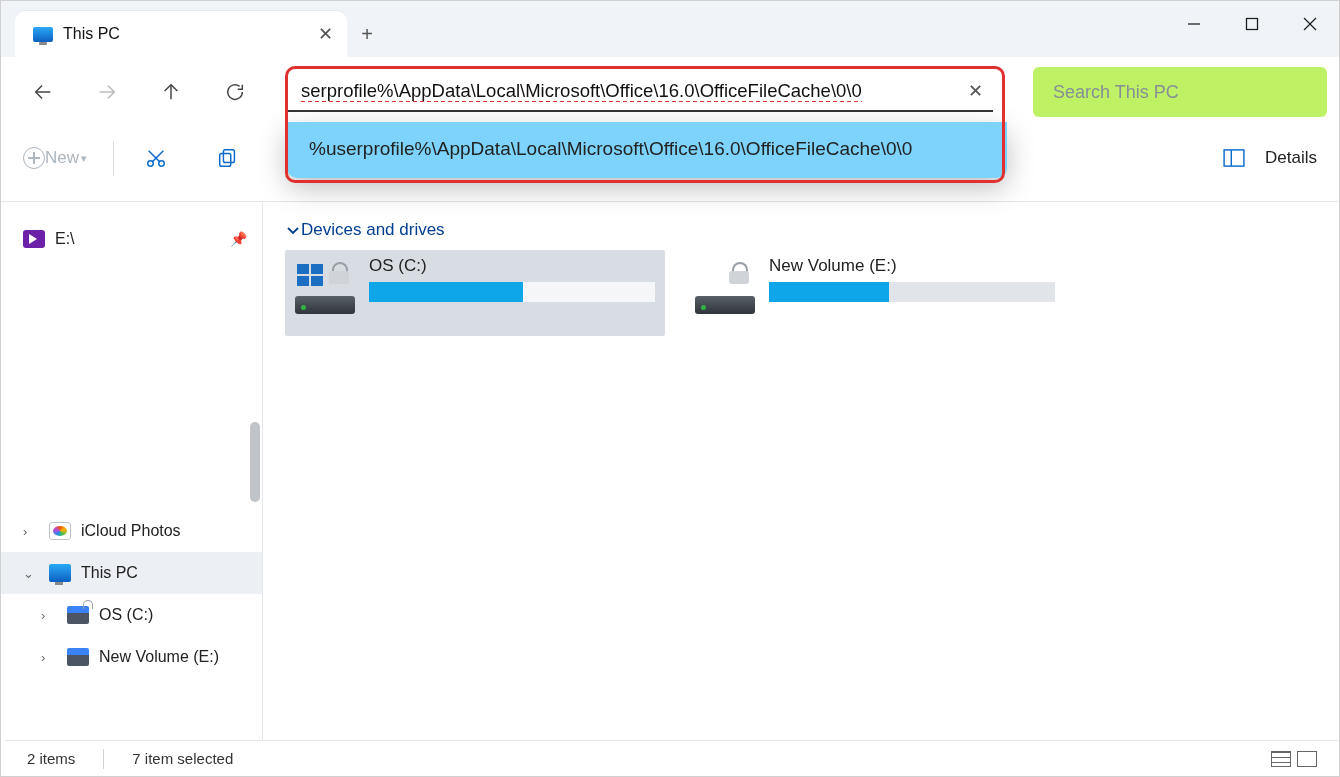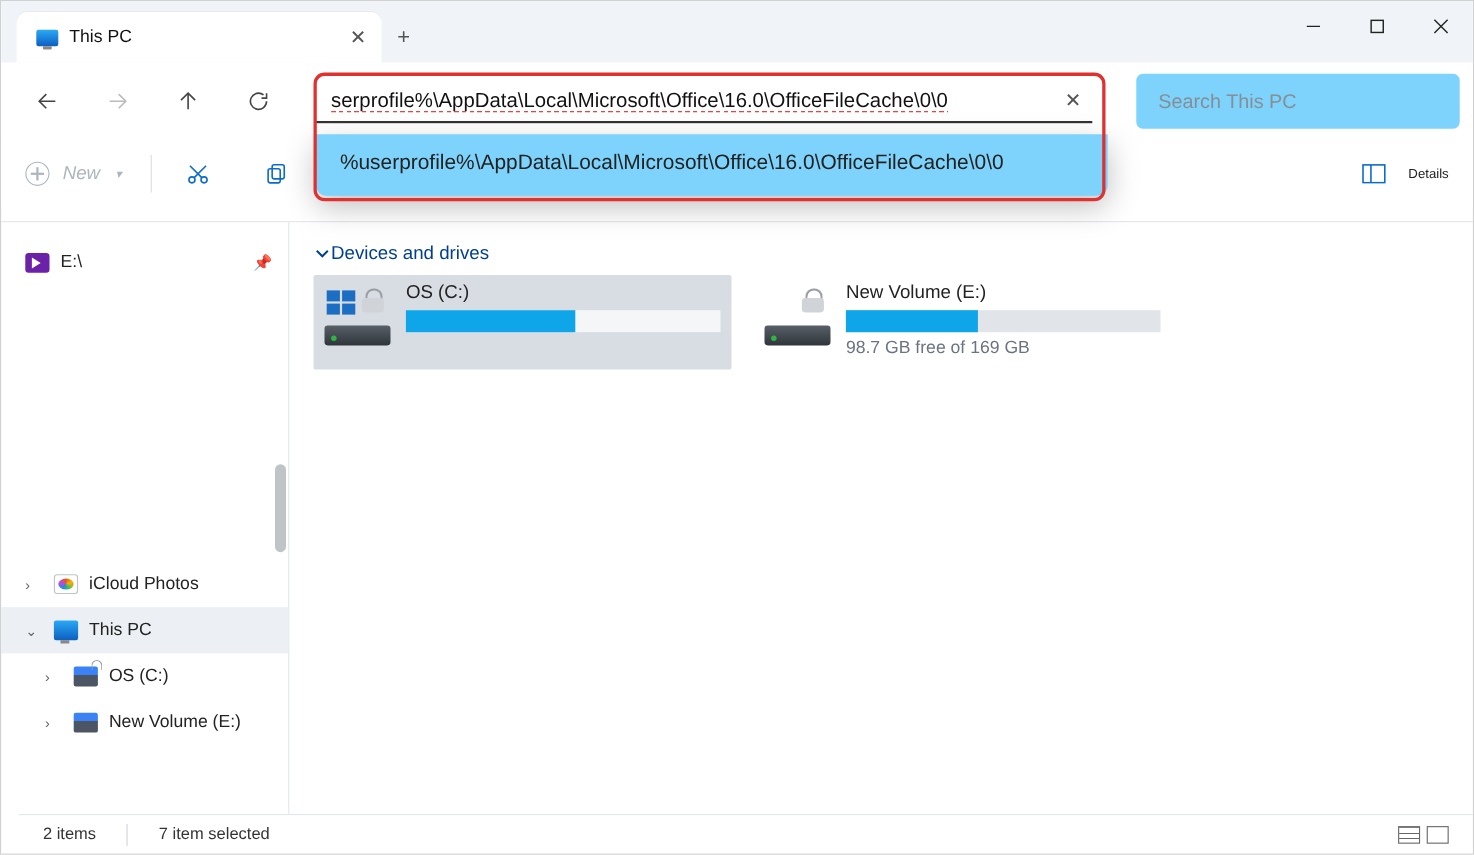--- a/index.html
+++ b/index.html
@@ -25,35 +25,35 @@
   .navbtn.disabled svg{stroke:#bbb;}
   .addresswrap{ flex:0 0 720px; margin-left:18px; position:relative; }
   .redbox{ position:absolute; top:-6px; left:-2px; width:720px; height:117px; border:3px solid #e03131; border-radius:10px; pointer-events:none; z-index:30;}
   .addrfield{ width:706px; height:40px; background:#fff; display:flex; align-items:center; padding:0 10px 0 14px; border-bottom:2px solid #333;justify-content:flex-end;}
   .addrfield span.txt{ font-size:18.5px; color:#111; white-space:nowrap; overflow:hidden; position:relative;}
   .addrfield span.txt .squig{position:absolute;left:0;right:0;bottom:-2px;height:3px;
     background:repeating-linear-gradient(90deg,#e03131 0 4px, transparent 4px 7px);}
   .addrclear{ margin-left:auto; font-size:18px; color:#555; background:none;border:none;}
   .dropdown{ position:absolute; top:50px; left:0; width:720px; background:#7dd3fc; border-radius:0 0 10px 10px; box-shadow:0 10px 28px rgba(0,0,0,0.25); padding:10px 0 12px 0; z-index:25;}
   .dropdown .ditem{ padding:6px 22px; font-size:19px; color:#222;}
-  .searchbox{ flex:1; height:50px; margin-left:22px; background:#7dd3fc; border-radius:6px; display:flex;align-items:center;padding:0 20px;}
+  .searchbox{ flex:1; height:50px; margin-left:22px; background:#bef264; border-radius:6px; display:flex;align-items:center;padding:0 20px;}
   .searchbox input{ border:none; background:none; font-size:18px; color:#495057; width:100%; outline:none;}
   .searchbox input::placeholder{color:#868e96;}
   
   
   .toolrow{ height:62px; display:flex; align-items:center; padding:0 22px; background:#fff;}
-  .tbtn{ display:flex; align-items:center; gap:12px; background:none;border:none; color:#adb5bd; font-size:17px;font-style:italic;}
+  .tbtn{ display:flex; align-items:center; gap:0; background:none;border:none; color:#adb5bd; font-size:17px;}
   .tbtn .plus{width:22px;height:22px;border:1.8px solid #adb5bd;border-radius:50%;position:relative;}
   .tbtn .plus::before,.tbtn .plus::after{content:"";position:absolute;background:#adb5bd;}
   .tbtn .plus::before{left:4px;right:4px;top:9px;height:1.8px;}
   .tbtn .plus::after{top:4px;bottom:4px;left:9px;width:1.8px;}
   .vsep{width:1px;height:34px;background:#d9dde1;margin:0 26px;}
   .icobtn{width:32px;height:32px;background:none;border:none;display:flex;align-items:center;justify-content:center;}
   .icobtn svg{width:22px;height:22px;fill:none;stroke:#0b6bcb;stroke-width:1.6;}
-  .details-btn{margin-left:auto;display:flex;align-items:center;gap:20px;background:none;border:none;color:#222;font-size:12px;}
+  .details-btn{margin-left:auto;display:flex;align-items:center;gap:20px;background:none;border:none;color:#222;font-size:17px;}
   .details-btn svg{width:22px;height:18px;stroke:#0b6bcb;stroke-width:1.6;fill:none;}
   
   
   .body{ position:absolute; top:200px; left:0; right:0; bottom:36px; display:flex; border-top:1px solid #e3e6ea;}
   .sidebar{ width:262px; border-right:1px solid #e3e6ea; position:relative; padding-top:16px;}
   .sbitem{ display:flex; align-items:center; height:42px; padding:0 14px 0 22px; gap:10px; font-size:16px; color:#222;}
   .sbitem .exp{width:16px;color:#666;font-size:13px;}
   .sbitem.sel{ background:#eceff3;}
   .sbitem .ico{width:22px;height:18px;display:flex;align-items:center;justify-content:center;}
   .sbitem .pin{margin-left:auto;color:#888;font-size:14px;}
@@ -76,21 +76,21 @@
   .dicon .lock::before{content:"";position:absolute;top:0;left:3px;width:12px;height:12px;border:2px solid #9aa0a6;border-bottom:none;border-radius:8px 8px 0 0;}
   .dicon .lock::after{content:"";position:absolute;bottom:0;left:0;width:20px;height:13px;background:#d0d4d8;border-radius:3px;}
   .dinfo{flex:1;}
   .dname{font-size:17px;color:#222;margin-bottom:6px;}
   .bar{height:20px;background:#e1e4e8;position:relative;margin-bottom:6px;}
   .drive.sel .bar{background:#f5f6f8;}
   .bar .fill{position:absolute;left:0;top:0;bottom:0;background:#0ea5e9;}
   .dfree{font-size:16px;color:#444;}
   
   
-  .status{position:absolute;left:16px;right:0;bottom:0;height:36px;border-top:1px solid #e3e6ea;display:flex;align-items:center;padding:0 22px;font-size:15px;color:#333;gap:28px;}
+  .status{position:absolute;left:4px;right:0;bottom:0;height:36px;border-top:1px solid #e3e6ea;display:flex;align-items:center;padding:0 22px;font-size:15px;color:#333;gap:28px;}
   .status .ssep{width:1px;height:20px;background:#cfd3d7;}
   .viewicons{margin-left:auto;display:flex;gap:6px;}
   .viewicons span{width:20px;height:16px;border:1.2px solid #666;display:inline-block;}
 
   
   .vido{width:20px;height:18px;background:#6b21a8;border-radius:3px;position:relative;}
   .vido::after{content:"";position:absolute;left:6px;top:4px;border-left:8px solid #fff;border-top:5px solid transparent;border-bottom:5px solid transparent;}
   .photos{width:20px;height:18px;background:#fff;border:1px solid #bfc4c9;border-radius:3px;position:relative;}
   .photos::after{content:"";position:absolute;inset:3px;border-radius:50%;background:conic-gradient(#e8590c,#fab005,#40c057,#228be6,#be4bdb,#e8590c);}
   .pc{width:20px;height:15px;background:linear-gradient(#2aa9f6,#0c5fc0);border-radius:2px;position:relative;}
@@ -264,21 +264,20 @@
         <div class="dicon">
           <div class="lock"></div>
             <div class="base"></div>
             <div class="led"></div>
         </div>
         <div class="dinfo">
           <div class="dname">New Volume (E:)</div>
           <div class="bar">
               <div class="fill" style="width:42%"></div>
             </div>
-          <div class="dfree" style="color:#6b7280;">98.7 GB free of 169 GB</div>
         </div>
       </div>
     </div>
   </div>
 </div>
 
 <div class="status">
   <span>2 items</span>
   <span class="ssep"></span>
   <span>7 item selected</span>

